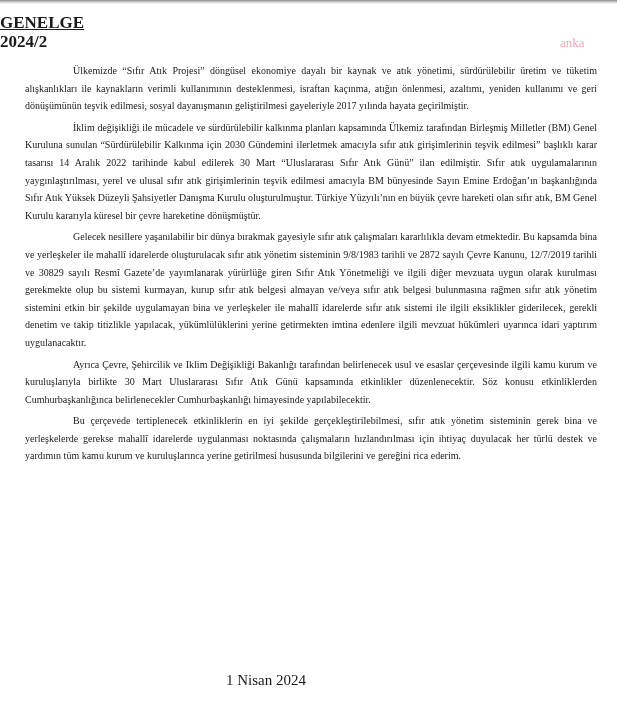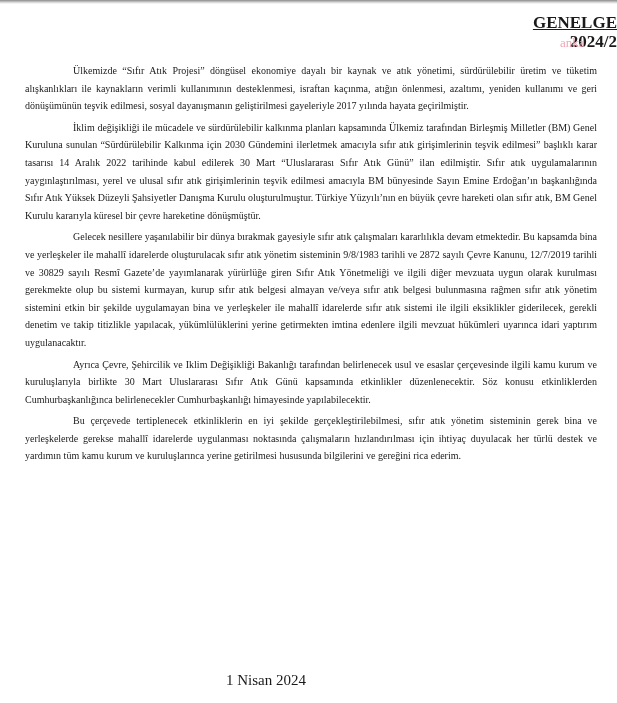--- a/index.html
+++ b/index.html
@@ -1,20 +1,20 @@
 <!DOCTYPE html>
 <html><head>
 <meta charset="utf-8">
 <style>
   html, body { margin:0; padding:0; background:#ffffff; }
   body { width:617px; height:703px; position:relative; overflow:hidden;
          font-family:"Liberation Serif","DejaVu Serif",serif; color:#1a1a1a; }
   .topbar { position:absolute; left:0; top:0; width:617px; height:4px;
             background:linear-gradient(#8a8a8a,#d8d8d8 60%,#ffffff); }
-  .title { position:absolute; left:0; width:617px; text-align:right; font-weight:bold;
+  .title { position:absolute; left:0; width:617px; text-align:left; font-weight:bold;
            font-size:17px; }
   .t1 { top:13px; text-decoration:underline; }
   .t2 { top:32px; }
   .watermark { position:absolute; left:560px; top:35px; font-size:13px; color:#f2a7b4; }
   .body { position:absolute; left:25px; top:62px; width:572px; font-size:10px; line-height:17.6px;
           text-align:justify; }
   .body p { margin:0 0 4px 0; text-indent:48px; }
   .date { position:absolute; left:0; top:672px; width:532px; text-align:center; font-size:15px; }
 </style>
 </head>

